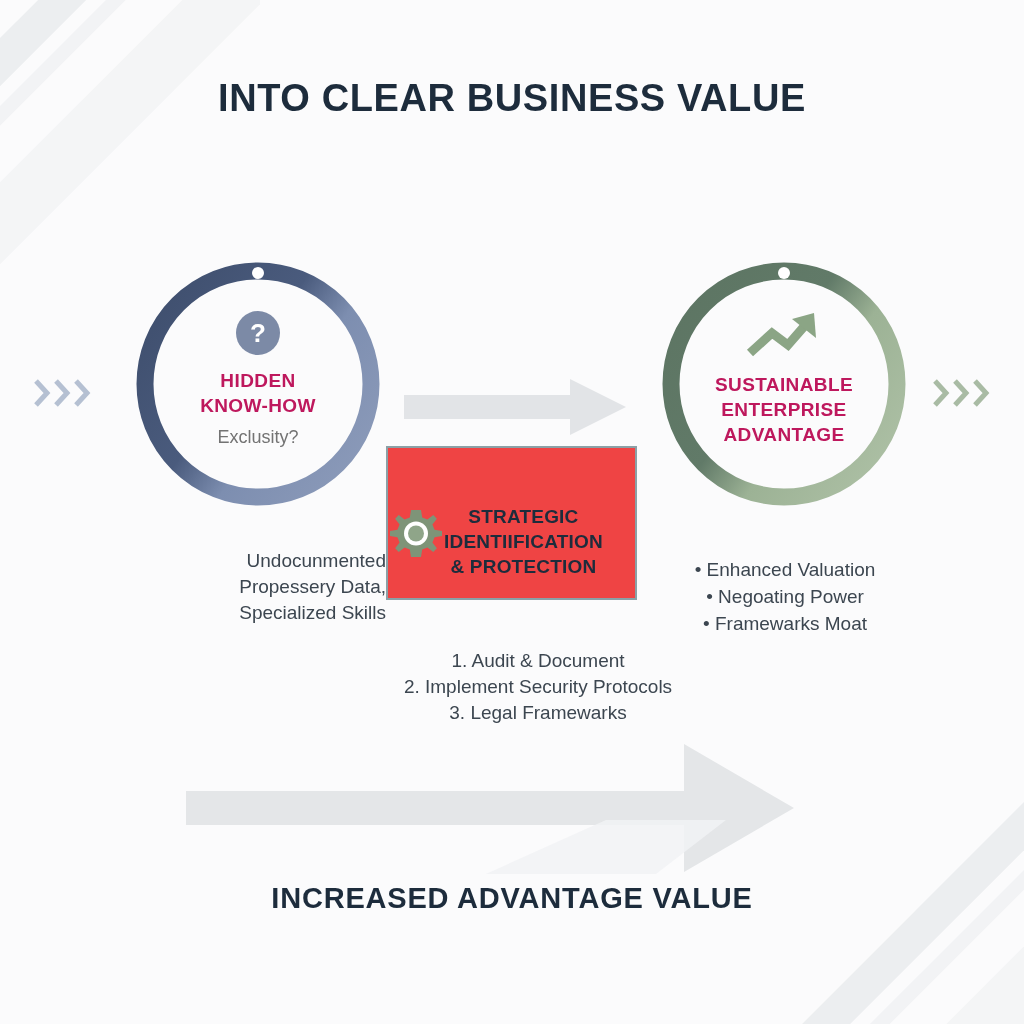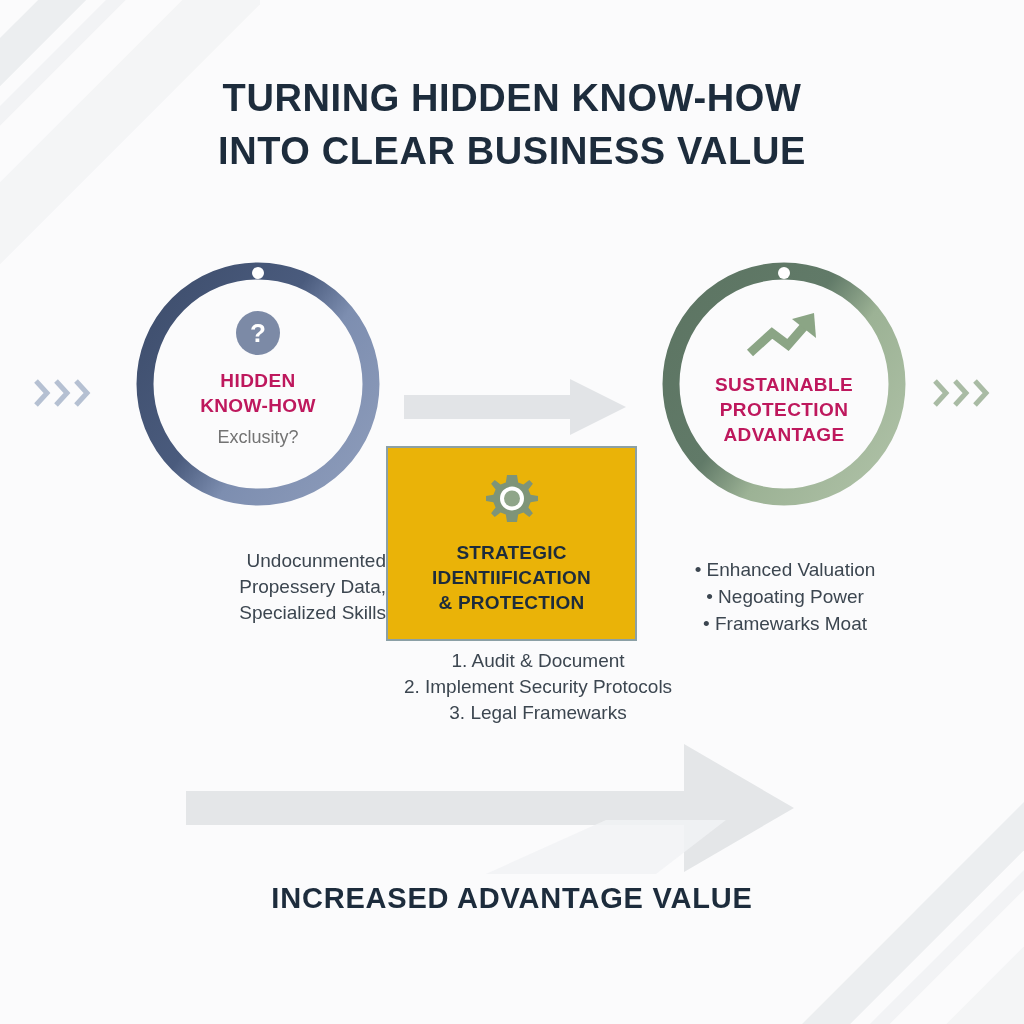--- a/index.html
+++ b/index.html
@@ -127,26 +127,26 @@
     left: 404px;
     top: 378px;
   }
 
   
   .center-box {
     position: absolute;
     left: 386px;
     top: 446px;
     width: 251px;
-    height: 195px;
+    height: 154px;
     border: 2px solid #8ba0a6;
-    background: #eab308;
+    background: #ef4444;
     box-sizing: border-box;
     display: flex;
-    flex-direction: column;
+    flex-direction: row;
     align-items: center;
     justify-content: flex-start;
     padding-top: 24px;
   }
   .gear-icon { height: 56px; display: flex; align-items: center; }
   .center-heading {
     margin-top: 12px;
     font-size: 19px;
     font-weight: 700;
     line-height: 25px;
@@ -224,21 +224,20 @@
     <svg width="430" height="430" viewBox="0 0 430 430" aria-hidden="true">
       <g transform="rotate(45 215 215)">
         <rect x="150" y="-120" width="34" height="680" fill="#eceef0"></rect>
         <rect x="198" y="-120" width="14" height="680" fill="#f2f3f5"></rect>
         <rect x="252" y="-120" width="58" height="680" fill="#f4f5f6"></rect>
       </g>
     </svg>
   </div>
 
   <div class="title-block">
-    <div class="title-line">TURNING HIDDEN KNOW-HOW</div>
     <div class="title-line">INTO CLEAR BUSINESS VALUE</div>
   </div>
 
   <div class="chevrons chev-left">
     <svg class="chev" viewBox="0 0 17 30">
         <path d="M2 3 L13 15 L2 27" fill="none" stroke="#b5c0d2" stroke-width="5" stroke-linejoin="miter"></path>
       </svg>
     <svg class="chev" viewBox="0 0 17 30">
         <path d="M2 3 L13 15 L2 27" fill="none" stroke="#b5c0d2" stroke-width="5" stroke-linejoin="miter"></path>
       </svg>
@@ -309,21 +308,21 @@
     <div class="ring-dot"></div>
     <div class="ring-content">
       <div class="trend-icon">
         <svg width="76" height="48" viewBox="0 0 76 48" aria-hidden="true">
           <path d="M4 42 L26 22 L42 34 L62 11" fill="none" stroke="#8ba585" stroke-width="9" stroke-linejoin="miter" stroke-linecap="butt"></path>
           <path d="M68 2 L70 27 L46 8 Z" fill="#8ba585"></path>
         </svg>
       </div>
       <div class="ring-heading">
         <span>SUSTAINABLE</span><br>
-        <span>PROTECTION</span><br>
+        <span>ENTERPRISE</span><br>
         <span>ADVANTAGE</span>
       </div>
     </div>
   </div>
 
   <div class="right-caption">
     <div class="cap-line">• Enhanced Valuation</div>
     <div class="cap-line">• Negoating Power</div>
     <div class="cap-line">• Framewarks Moat</div>
   </div>

